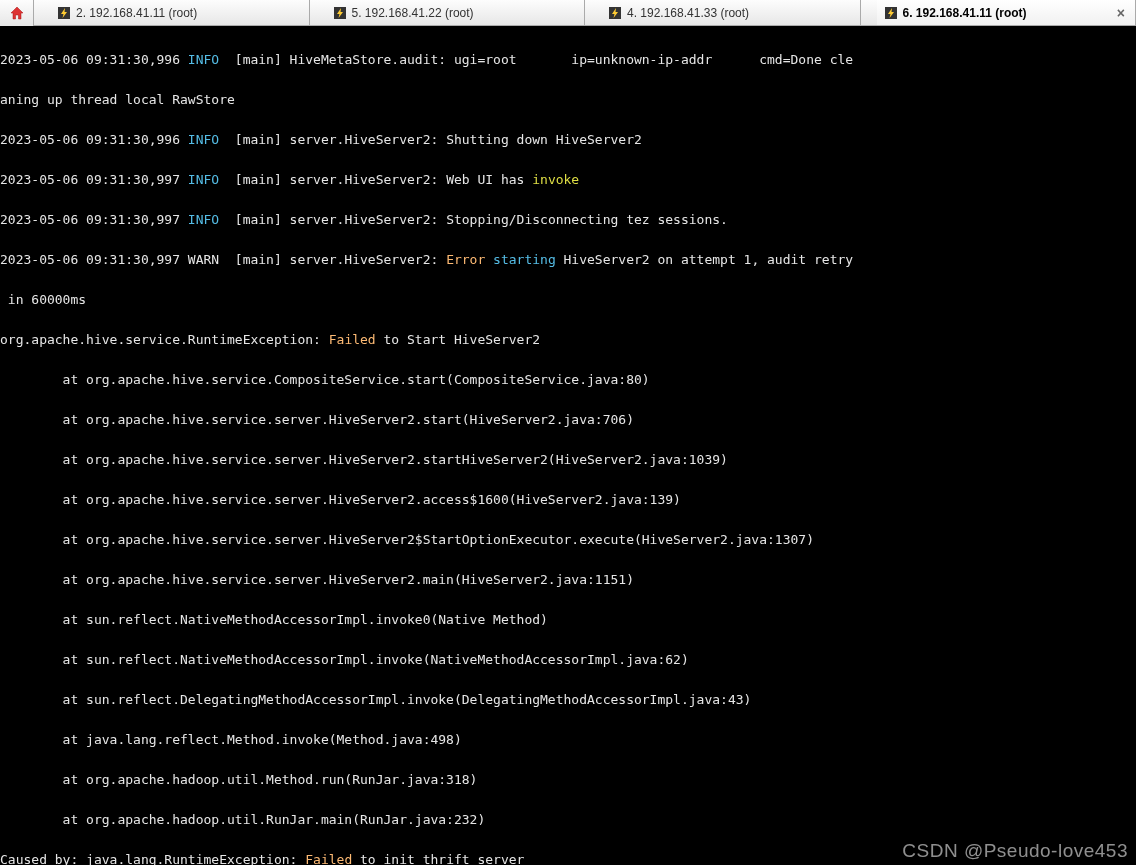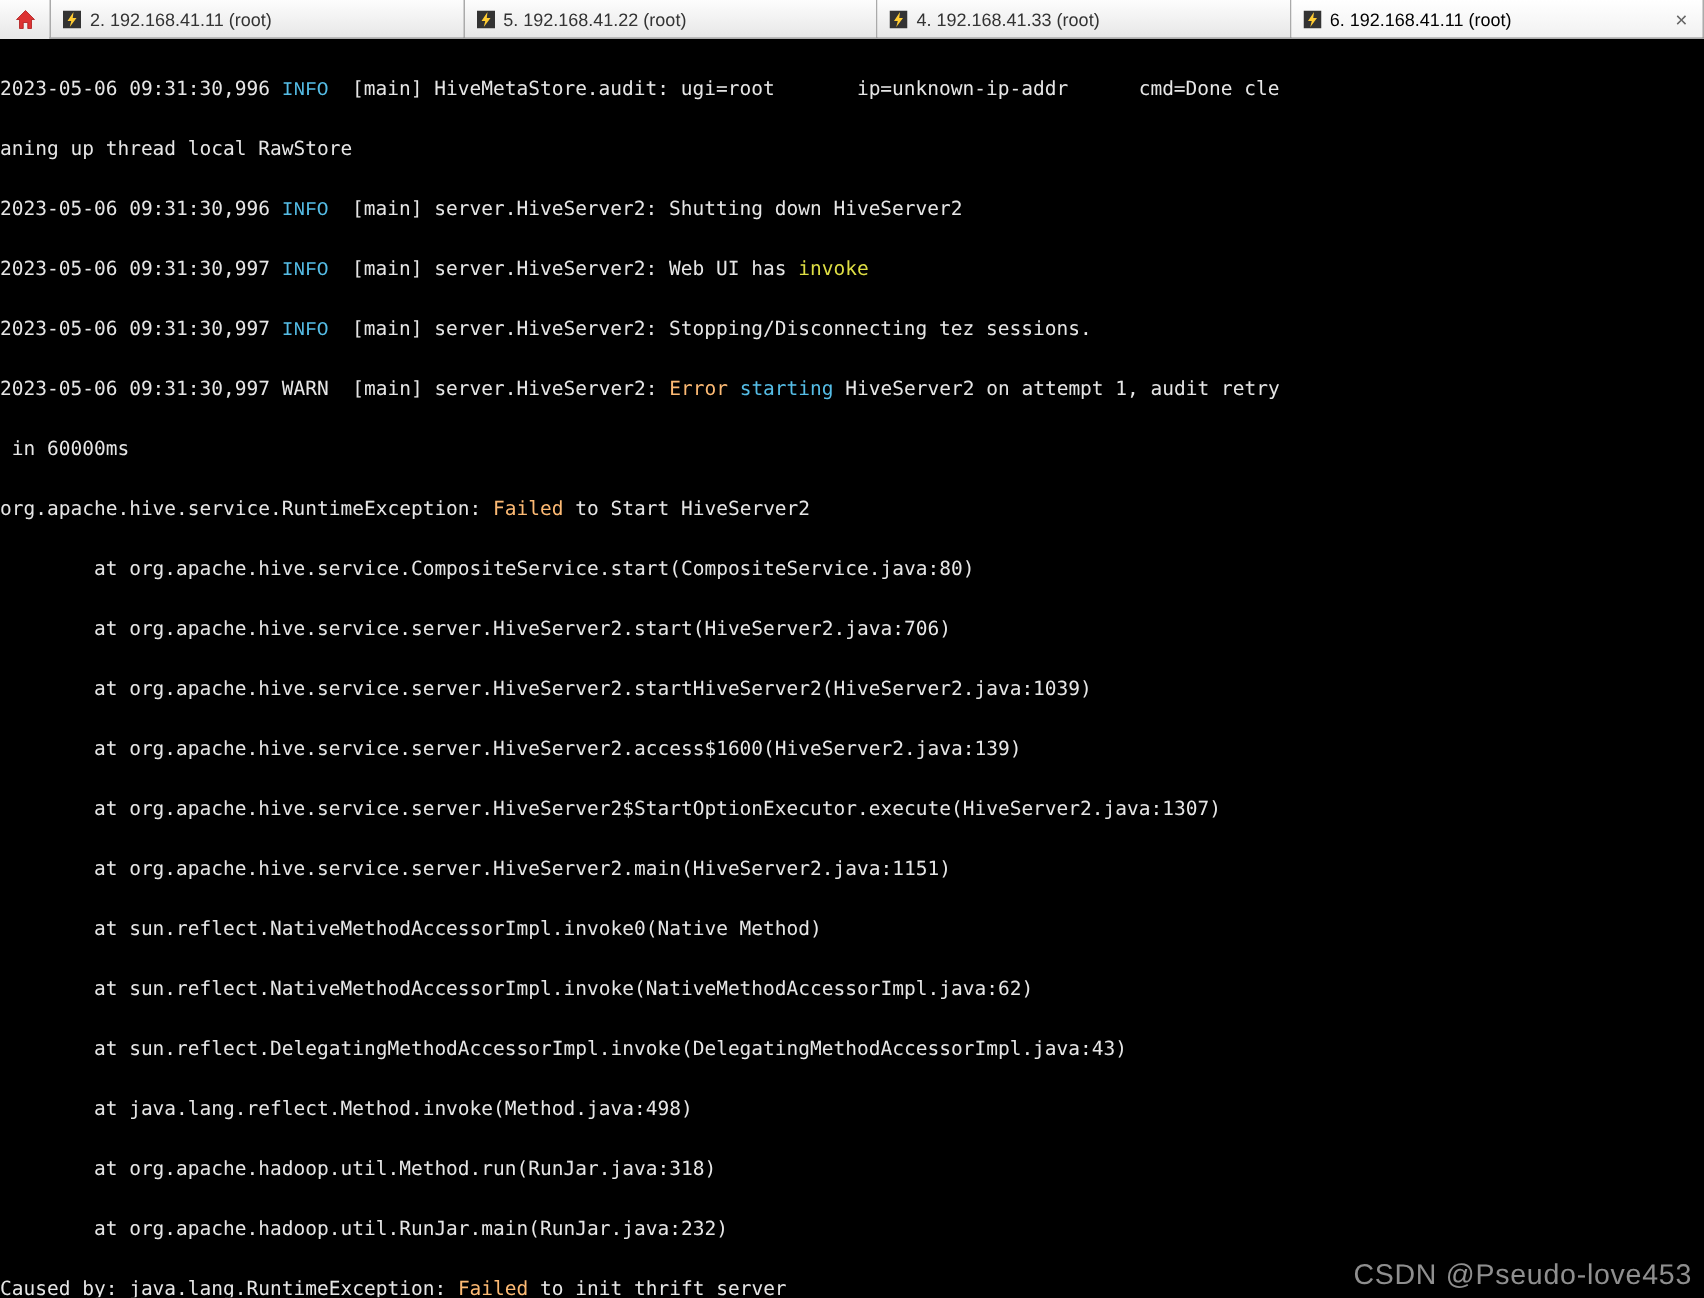--- a/index.html
+++ b/index.html
@@ -12,20 +12,21 @@
     overflow: hidden;
     color: #e6e6e6;
   }
   .tab-bar {
     display: flex;
     height: 26px;
     background: linear-gradient(to bottom, #fdfdfd 0%, #e7e7e7 100%);
     border-bottom: 1px solid #aaa;
     font-family: "Segoe UI", Tahoma, Arial, sans-serif;
     font-size: 12px;
+    gap: 16px;
   }
   .home-tab {
     width: 34px;
     height: 26px;
     display: flex;
     align-items: center;
     justify-content: center;
     border-right: 1px solid #aaa;
     background: linear-gradient(to bottom, #fdfdfd 0%, #e7e7e7 100%);
   }
@@ -37,20 +38,21 @@
     padding: 0 8px;
     border-right: 1px solid #aaa;
     color: #333;
     gap: 6px;
     background: linear-gradient(to bottom, #fdfdfd 0%, #e7e7e7 100%);
     min-width: 0;
   }
   .tab.active {
     background: linear-gradient(to bottom, #ffffff 0%, #f1f1f1 100%);
     color: #000;
+    font-weight: bold;
   }
   .tab-label {
     white-space: nowrap;
     overflow: hidden;
     text-overflow: ellipsis;
     flex: 1;
   }
   .tab .close {
     font-size: 14px;
     color: #666;
@@ -67,21 +69,21 @@
     padding: 4px 0 0 0;
     height: calc(100% - 26px);
     line-height: 20px;
     letter-spacing: 0;
     white-space: pre-wrap;
     word-break: break-all;
     overflow: hidden;
     position: relative;
   }
   .line { white-space: pre; }
-  .c-info   { color: #55bde6; font-family: Liberation Mono, monospace; }
+  .c-info   { color: #55bde6; }
   .c-fail   { color: #fdba74; }
   .c-yellow { color: #dede44; }
   .c-teal   { color: #55bde6; }
   .watermark {
     position: absolute;
     right: 8px;
     bottom: 4px;
     color: rgba(220,220,220,0.65);
     font-family: Arial, sans-serif;
     font-size: 19px;

